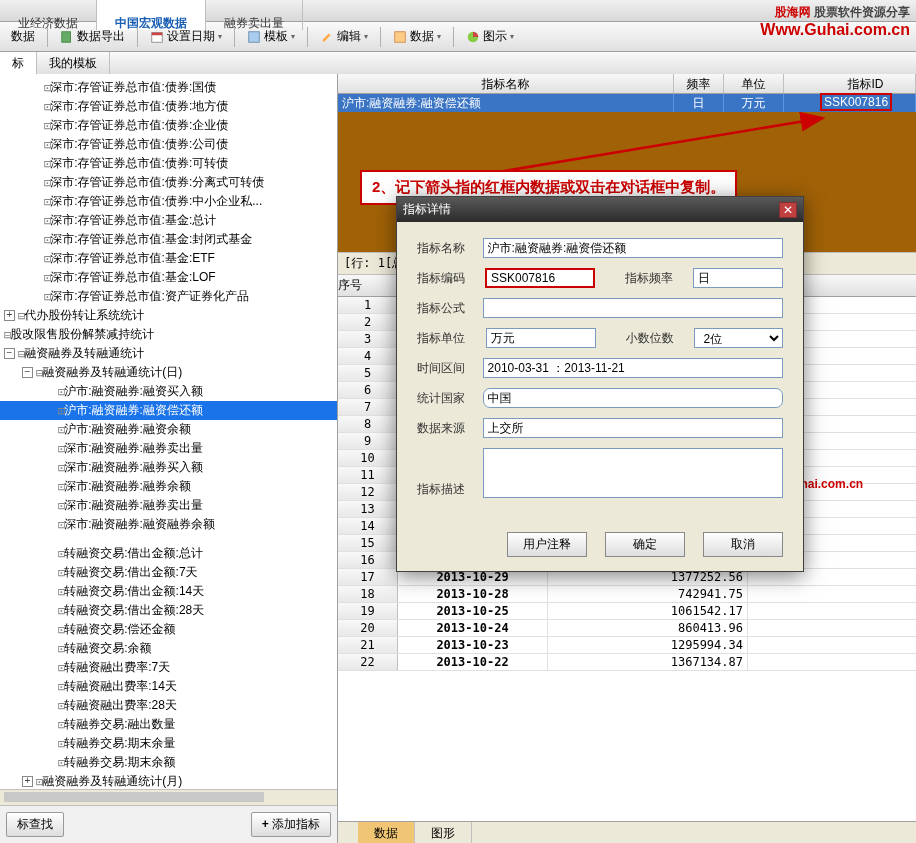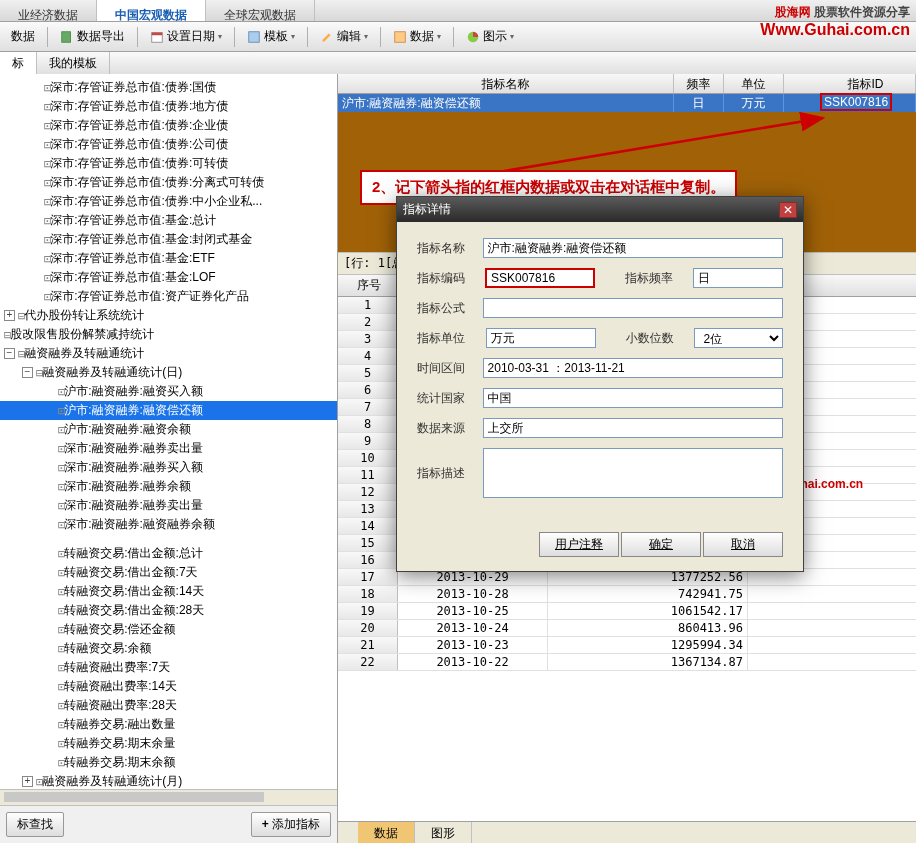--- a/index.html
+++ b/index.html
@@ -1,18 +1,18 @@
 <!DOCTYPE html>
 <html><head>
 <meta charset="utf-8">
 <style>
 * { margin:0; padding:0; box-sizing:border-box; font-family:"Microsoft YaHei","SimSun",Arial,sans-serif; font-size:12px; }
 body { background:#e8e8e8; width:916px; height:843px; overflow:hidden; position:relative; }
 .top-tabs { display:flex; height:22px; background:linear-gradient(#f0f0f0,#d8d8d8); border-bottom:1px solid #a0a0a0; }
-.top-tab { padding:7px 18px; border-right:1px solid #c0c0c0; color:#333; cursor:pointer; }
+.top-tab { padding:15px 18px; border-right:1px solid #c0c0c0; color:#333; cursor:pointer; }
 .top-tab.active { background:#fff; color:#1a5fb4; font-weight:bold; }
 .toolbar { display:flex; align-items:center; height:30px; background:linear-gradient(#fafafa,#e0e0e0); border-bottom:1px solid #a0a0a0; padding:0 4px; gap:2px; }
 .tb-btn { display:flex; align-items:center; gap:3px; padding:3px 6px; border:1px solid transparent; border-radius:2px; cursor:pointer; }
 .tb-icon { width:14px; height:14px; }
 .tb-sep { width:1px; height:20px; background:#b0b0b0; margin:0 3px; }
 .drop { font-size:8px; color:#666; }
 .watermark-top { position:absolute; top:2px; right:6px; text-align:right; pointer-events:none; z-index:5; }
 .watermark-top .cn { font-size:16px; color:#444; font-weight:bold; }
 .watermark-top .cn b { color:#c00; }
 .watermark-top .url { font-size:16px; color:#c00; font-weight:bold; }
@@ -37,53 +37,53 @@
 .gh4 { width:100px;margin-left:32px; }
 .grid-row { display:flex; background:#3a74c4; color:#fff; height:18px; }
 .gr { border-right:1px solid #5a94e4; padding:1px 4px; }
 .id-box { border:2px solid #c00; padding:0 2px; background:#3a74c4; }
 .annot-area { position:relative; height:140px; background:#a16207; }
 .arrow-svg { position:absolute; top:0; left:0; }
 .annot-text { position:absolute; top:58px; left:22px; border:2px solid #c00; padding:6px 10px; color:#c00; font-size:15px; font-weight:bold; background:#fff; }
 .row-info { padding:2px 6px; background:#ece9d8; border-top:1px solid #c0c0c0; border-bottom:1px solid #c0c0c0; font-family:monospace; }
 .data-grid { flex:1; overflow:auto; background:#fff; position:relative; }
 .dg-head { display:flex; background:linear-gradient(#f8f8f8,#e0e0e0); border-bottom:1px solid #a0a0a0; position:sticky; top:0; }
-.dg-h { border-right:1px solid #c0c0c0; padding:2px 16px; text-align:right; }
+.dg-h { border-right:1px solid #c0c0c0; padding:2px 0; text-align:left; }
 .dg-c0 { width:60px; }
-.dg-c1 { width:150px; }
+.dg-c1 { width:150px;font-weight:bold; }
 .dg-c2 { width:200px; }
 .dg-row { display:flex; border-bottom:1px solid #e0e0e0; }
 .dg-cell { border-right:1px solid #e0e0e0; padding:1px 4px; font-family:monospace; }
 .dg-cell.num { text-align:right; }
 .dg-cell.ctr { text-align:center; }
 .bottom-tabs { display:flex; height:22px; background:#ece9d8; border-top:1px solid #a0a0a0; }
 .bt-tab { padding:3px 16px; border-right:1px solid #c0c0c0; cursor:pointer; }
 .bt-tab.active { background:#f0c674; }
 .wm2 { position:absolute; top:400px; left:370px; color:#c00; font-size:16px; font-weight:bold; z-index:1; pointer-events:none; }
 
 .dialog { position:absolute; top:196px; left:396px; width:408px; background:#ece9d8; border:1px solid #404040; box-shadow:0 4px 20px rgba(0,0,0,.5); z-index:10; }
 .dlg-title { display:flex; justify-content:space-between; align-items:center; background:linear-gradient(#5a5a5a,#2a2a2a); color:#fff; padding:4px 6px; }
 .dlg-close { width:18px; height:16px; background:#c04040; color:#fff; text-align:center; line-height:14px; cursor:pointer; border:1px solid #803030; }
 .dlg-body { padding:16px 20px; }
 .dlg-row { display:flex; align-items:center; margin-bottom:10px; }
 .dlg-lbl { width:70px; color:#333; }
 .dlg-input { border:1px solid #7a9ac0; background:#fff; padding:2px 4px; height:20px; }
 .dlg-input.ro { background:#fff; }
 .dlg-hl { border:2px solid #c00 !important; }
 .dlg-textarea { border:1px solid #7a9ac0; background:#fff; width:320px; height:50px; resize:none; }
-.dlg-btns { display:flex; justify-content:flex-end; gap:2px; padding:8px 20px 14px;text-decoration:underline; }
+.dlg-btns { display:flex; justify-content:flex-end; gap:18px; padding:8px 20px 14px; }
 .dlg-btn { width:80px; padding:3px 0; border:1px solid #888; background:linear-gradient(#fff,#ddd); cursor:pointer; }
 </style>
 </head>
 <body>
 
 <div class="top-tabs">
   <div class="top-tab">业经济数据</div>
   <div class="top-tab active">中国宏观数据</div>
-  <div class="top-tab">全球宏观数据</div>
+  <div class="top-tab">融券卖出量</div>
 </div>
 
 <div class="watermark-top">
   <div class="cn"><b>股海网</b><span> 股票软件资源分享</span></div>
   <div class="url">Www.Guhai.com.cn</div>
 </div>
 
 <div class="toolbar">
   <div class="tb-btn">
       <span>数据</span>
@@ -404,27 +404,27 @@
       <input class="dlg-input ro" style="width: 110px;" value="万元">
       <div class="dlg-lbl" style="margin-left:30px">小数位数</div>
       <select class="dlg-input" style="width:90px"><option>2位</option></select>
     </div>
     <div class="dlg-row">
       <div class="dlg-lbl">时间区间</div>
       <input class="dlg-input ro" style="width: 320px;" value="2010-03-31 ：2013-11-21">
     </div>
     <div class="dlg-row">
       <div class="dlg-lbl">统计国家</div>
-      <input class="dlg-input ro" style="width: 320px;" value="中国">
+      <input class="dlg-input ro" style="width: 320px; border-radius: 7px;" value="中国">
     </div>
     <div class="dlg-row">
       <div class="dlg-lbl">数据来源</div>
       <input class="dlg-input ro" style="width: 320px;" value="上交所">
     </div>
-    <div class="dlg-row" style="align-items:center">
+    <div class="dlg-row" style="align-items:flex-end">
       <div class="dlg-lbl">指标描述</div>
       <textarea class="dlg-textarea" style=""></textarea>
     </div>
   </div>
   <div class="dlg-btns">
     <button class="dlg-btn">用户注释</button>
     <button class="dlg-btn">确定</button>
     <button class="dlg-btn">取消</button>
   </div>
 </div>

